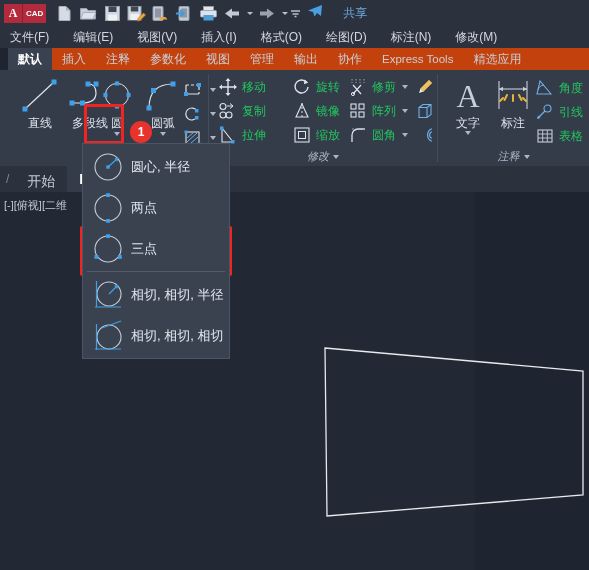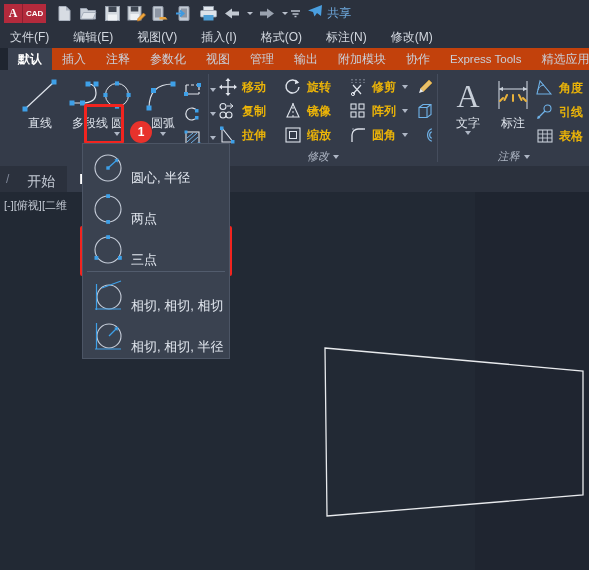--- a/index.html
+++ b/index.html
@@ -33,21 +33,21 @@
     border-left: 1px solid #8d2030;
   }
   .qat-icons { display: flex; align-items: center; gap: 0px; }
   .qat-btn {
     width: 24px; height: 24px; display: flex; align-items: center; justify-content: center;
   }
   .qat-arrow {
     width: 11px; height: 24px; display: flex; align-items: center; justify-content: center;
   }
   .qat-share {
-    display: flex; align-items: center; gap: 4px; margin-left: 6px;
+    display: flex; align-items: center; gap: 20px; margin-left: 6px;
   }
   .qat-share-label { color: #6ea8dc; font-size: 12px; }
 
   
   .menu-bar {
     position: absolute; top: 26px; left: 0; width: 589px; height: 22px;
     background: #2b313d;
     display: flex; align-items: center;
   }
   .menu-item {
@@ -99,21 +99,21 @@
     position: absolute; width: 52px; text-align: center;
   }
   .big-btn .bi { height: 42px; display: flex; align-items: center; justify-content: center; }
   .big-btn .bl { color: #dfe4ec; font-size: 12px; line-height: 14px; }
 
   .mini-col { position: absolute; }
   .mini-row {
     display: flex; align-items: center; height: 24px;
   }
   .mini-ico { width: 22px; height: 22px; display: flex; align-items: center; justify-content: center; }
-  .mini-lbl { color: #eab308; font-size: 12px; margin-left: 3px; white-space: nowrap; font-weight: bold; }
+  .mini-lbl { color: #22c55e; font-size: 12px; margin-left: 3px; white-space: nowrap; }
   .mini-caret { margin-left: 6px; display:flex; align-items:center; }
 
   
   .hl-box {
     position: absolute; border: 3px solid #f2241f; border-radius: 2px;
     pointer-events: none;
   }
   .badge {
     position: absolute; background: #e8322c; color: #fff; border-radius: 50%;
     font-size: 12px; font-weight: bold;
@@ -148,21 +148,21 @@
   
   .dropdown {
     position: absolute; left: 82px; top: 143px; width: 148px;
     background: #3a4250;
     border: 1px solid #4c5costly;
     border: 1px solid #4c5565;
     z-index: 50;
     padding: 2px 0;
   }
   .dd-item {
-    display: flex; align-items: flex-end; height: 41px; padding-left: 6px;
+    display: flex; align-items: center; height: 41px; padding-left: 6px;
     position: relative;
   }
   .dd-ico { width: 38px; height: 38px; display:flex; align-items:center; justify-content:center; }
   .dd-lbl { color: #e2e7ef; font-size: 13px; margin-left: 4px; white-space: nowrap; }
   .dd-divider { height: 1px; background: #525c6d; margin: 2px 4px; }
 </style>
 </head>
 <body>
 
 <div id="app">
@@ -263,33 +263,33 @@
       <span class="qat-share-label">共享</span>
     </div>
   </div>
 
   <div class="menu-bar">
     <div class="menu-item">文件(F)</div>
     <div class="menu-item">编辑(E)</div>
     <div class="menu-item">视图(V)</div>
     <div class="menu-item">插入(I)</div>
     <div class="menu-item">格式(O)</div>
+    <div class="menu-item">绘图(D)</div>
     <div class="menu-item">标注(N)</div>
     <div class="menu-item">修改(M)</div>
   </div>
 
   <div class="ribbon-tabs">
     <div class="ribbon-tab active">默认</div>
     <div class="ribbon-tab">插入</div>
     <div class="ribbon-tab">注释</div>
     <div class="ribbon-tab">参数化</div>
     <div class="ribbon-tab">视图</div>
     <div class="ribbon-tab">管理</div>
     <div class="ribbon-tab">输出</div>
-    <div class="ribbon-tab">附加模块</div>
     <div class="ribbon-tab">协作</div>
     <div class="ribbon-tab en">Express Tools</div>
     <div class="ribbon-tab">精选应用</div>
   </div>
 
   <div class="ribbon-body">
 
     <div class="panel-sep" style="left:208px;"></div>
     <div class="panel-sep" style="left:437px;"></div>
 
@@ -420,21 +420,21 @@
             <svg width="18" height="18" viewBox="0 0 18 18">
                 <path d="M3 2v14h11L3 2z" stroke="#dfe4ec" stroke-width="1.1" fill="none"></path>
                 <rect x="1" y="0.5" width="3.5" height="3.5" fill="#3ea0e8"></rect>
                 <rect x="12" y="14" width="3.5" height="3.5" fill="#3ea0e8"></rect>
               </svg>
           </div>
           <div class="mini-lbl">拉伸</div>
         </div>
       </div>
 
-      <div class="mini-col" style="left:73px; top:5px;">
+      <div class="mini-col" style="left:82px; top:5px;">
         <div class="mini-row">
           <div class="mini-ico">
             <svg width="18" height="18" viewBox="0 0 18 18">
                 <path d="M14 5A6.5 6.5 0 1 0 15 9" stroke="#dfe4ec" stroke-width="1.4" fill="none"></path>
                 <path d="M11.5 1.5l3.6 3-4.2 1.8z" fill="#dfe4ec"></path>
               </svg>
           </div>
           <div class="mini-lbl">旋转</div>
         </div>
         <div class="mini-row">
@@ -648,38 +648,38 @@
         </svg>
       </div>
       <div class="dd-lbl">三点</div>
     </div>
 
     <div class="dd-divider"></div>
 
     <div class="dd-item">
       <div class="dd-ico">
         <svg width="36" height="36" viewBox="0 0 36 36">
-          <circle cx="19" cy="19" r="12" stroke="#c5ccd8" stroke-width="1.1" fill="none"></circle>
-          <path d="M6.5 6v26M5 31h26M12 10L31 3" stroke="#3ea0e8" stroke-width="1.2"></path>
-        </svg>
-      </div>
-      <div class="dd-lbl">相切, 相切, 相切</div>
-    </div>
-
-    <div class="dd-item">
-      <div class="dd-ico">
-        <svg width="36" height="36" viewBox="0 0 36 36">
           <circle cx="19" cy="17" r="12" stroke="#c5ccd8" stroke-width="1.1" fill="none"></circle>
           <path d="M6.5 4v26M5 30h26" stroke="#3ea0e8" stroke-width="1.2"></path>
           <path d="M19 17L27 9" stroke="#3ea0e8" stroke-width="1.2"></path>
           <path d="M28.3 7.7l-1 4.2-3.2-3.2z" fill="#3ea0e8"></path>
         </svg>
       </div>
       <div class="dd-lbl">相切, 相切, 半径</div>
     </div>
+
+    <div class="dd-item">
+      <div class="dd-ico">
+        <svg width="36" height="36" viewBox="0 0 36 36">
+          <circle cx="19" cy="19" r="12" stroke="#c5ccd8" stroke-width="1.1" fill="none"></circle>
+          <path d="M6.5 6v26M5 31h26M12 10L31 3" stroke="#3ea0e8" stroke-width="1.2"></path>
+        </svg>
+      </div>
+      <div class="dd-lbl">相切, 相切, 相切</div>
+    </div>
   </div>
 
   <div class="hl-box" id="hl-circle" style="left: 84px; top: 104px; width: 40px; height: 40px; border-color: rgb(242, 36, 31);"></div>
   <div class="badge" id="badge-1" style="left: 130px; top: 121px; width: 22px; height: 22px; background: rgb(232, 50, 44);">1</div>
 
   <div class="hl-box" id="hl-twopoint" style="left: 80px; top: 226px; width: 152px; height: 50px; border-color: rgb(242, 36, 31);"></div>
   <div class="badge" id="badge-2" style="left: 180px; top: 240px; width: 22px; height: 22px; background: rgb(232, 50, 44);">2</div>
 
 </div>
 

